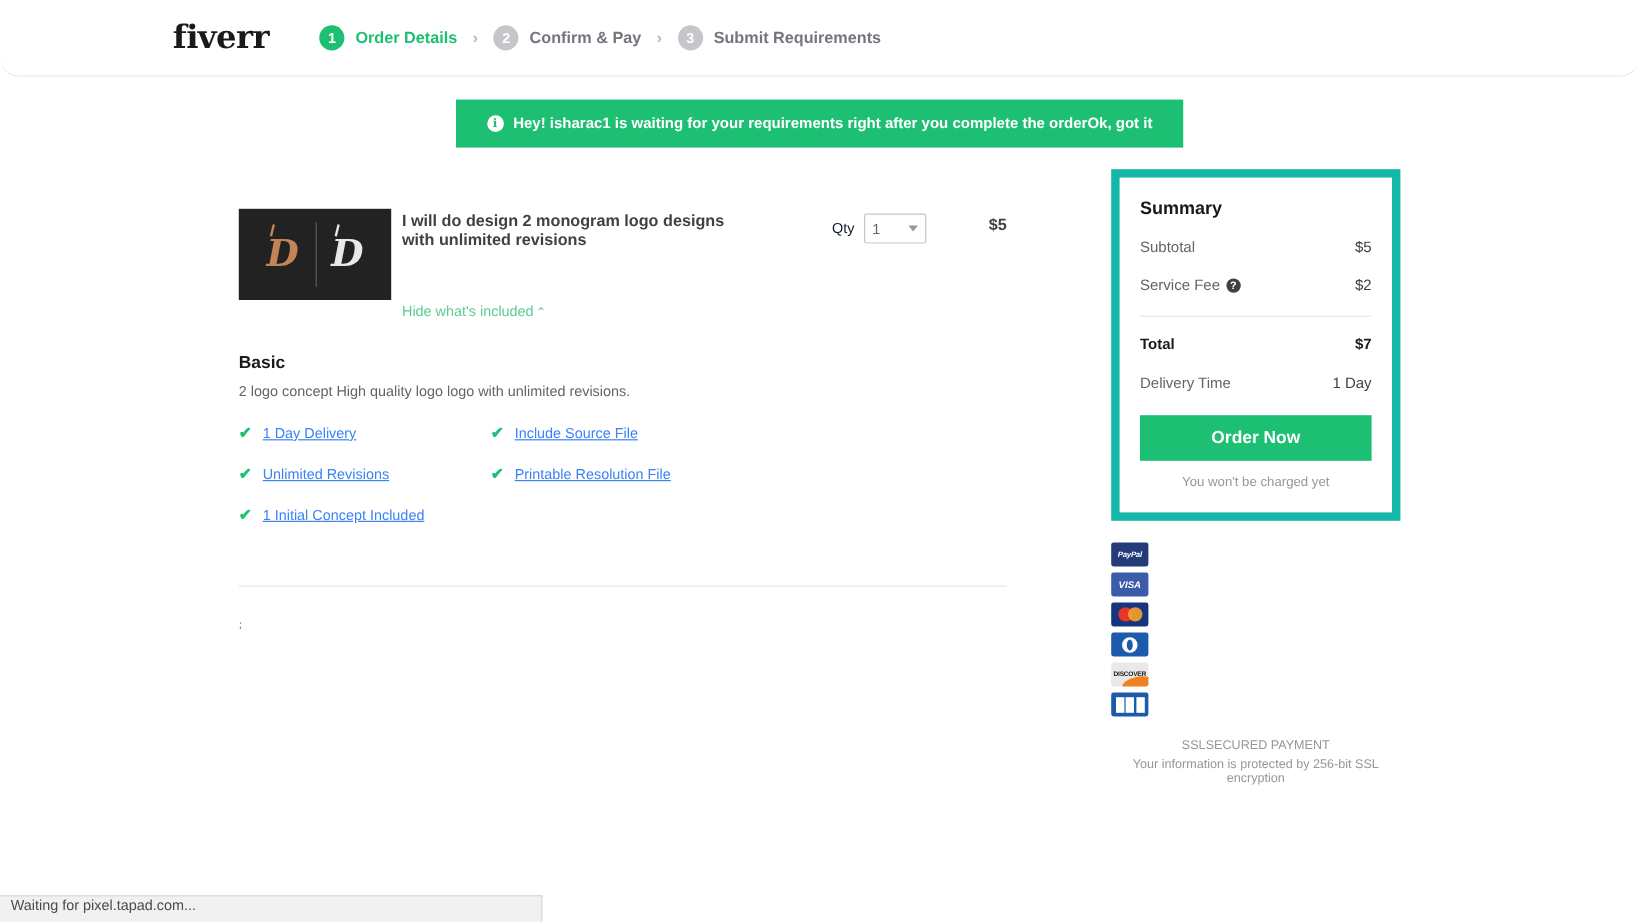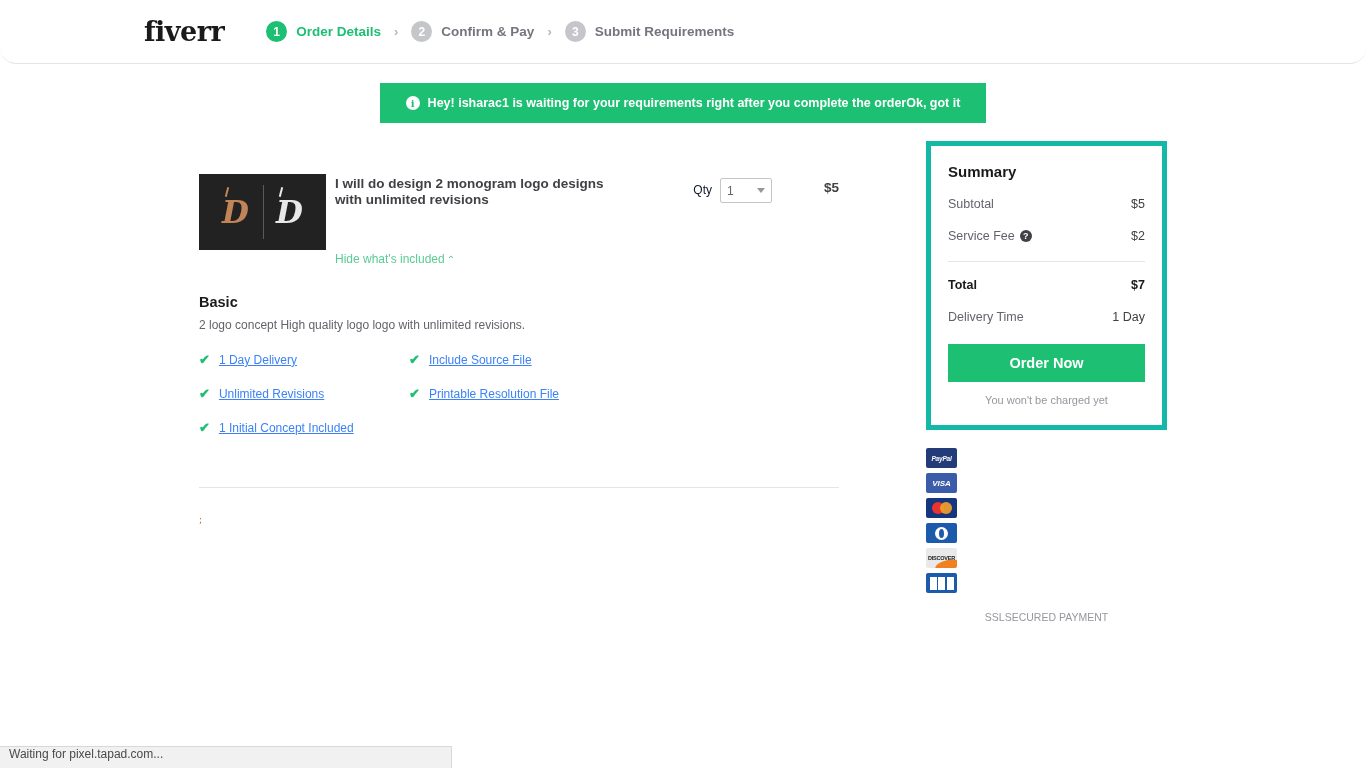--- a/index.html
+++ b/index.html
@@ -285,21 +285,21 @@
     line-height: 0.9;
     font-family: "DejaVu Sans", sans-serif;
   }
 
   
   .side-col {
     width: 241px;
     flex: none;
   }
   .summary-card {
-    border: 5px solid #14b8a6;
+    border: 7px solid #14b8a6;
     background: #fff;
     padding: 17px 17px 19px 17px;
   }
   .summary-title {
     font-size: 15px;
     font-weight: 700;
     color: #1a1a1a;
     margin-bottom: 17px;
   }
   .sum-row {
@@ -583,18 +583,19 @@
       <div class="pay jcb">
         <span class="jcb-bars">
             <i class="a"></i>
             <i class="a"></i>
             <i class="a"></i>
           </span>
       </div>
     </div>
 
     <div class="ssl-title">SSLSECURED PAYMENT</div>
+    <div class="ssl-sub">Your information is protected by 256-bit SSL encryption</div>
   </div>
 </div>
 
 <div class="status-bar">
   <span>Waiting for pixel.tapad.com...</span>
 </div>
 
 </body></html>

